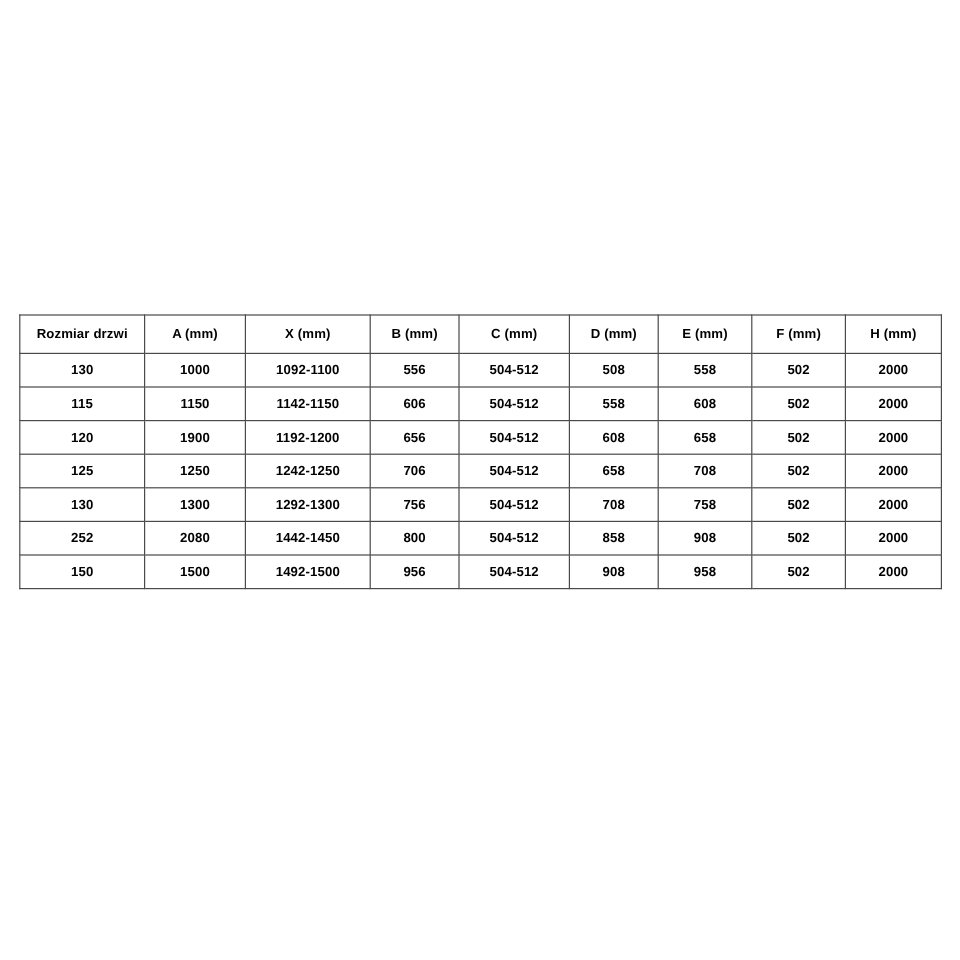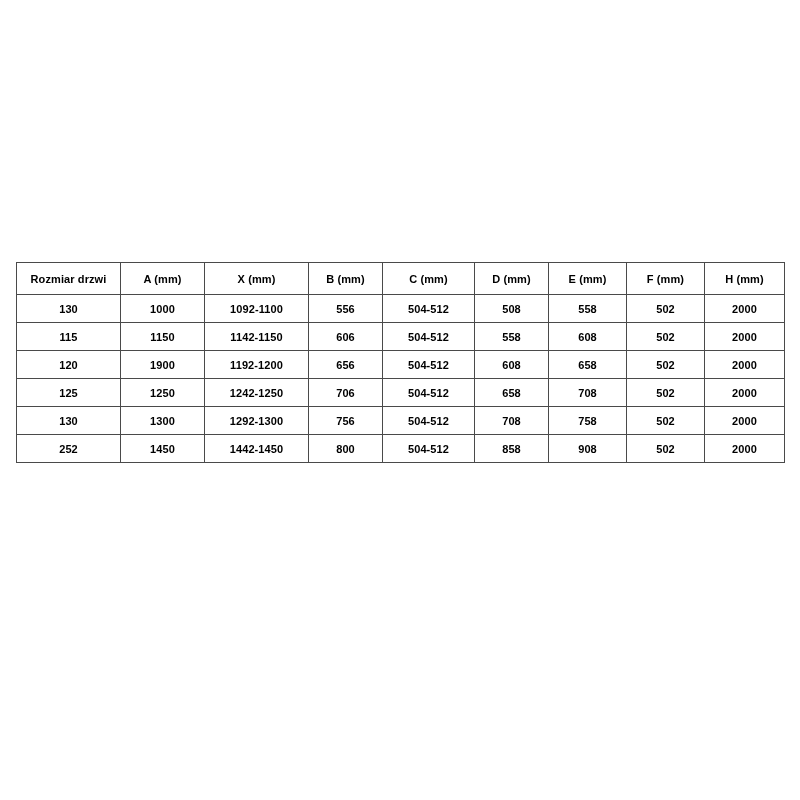--- a/index.html
+++ b/index.html
@@ -147,25 +147,36 @@
           <td>1292-1300</td>
           <td>756</td>
           <td>504-512</td>
           <td>708</td>
           <td>758</td>
           <td>502</td>
           <td>2000</td>
         </tr>
         <tr>
           <td>252</td>
-          <td>1450</td>
+          <td>2080</td>
           <td>1442-1450</td>
           <td>800</td>
           <td>504-512</td>
           <td>858</td>
           <td>908</td>
+          <td>502</td>
+          <td>2000</td>
+        </tr>
+        <tr>
+          <td>150</td>
+          <td>1500</td>
+          <td>1492-1500</td>
+          <td>956</td>
+          <td>504-512</td>
+          <td>908</td>
+          <td>958</td>
           <td>502</td>
           <td>2000</td>
         </tr>
       </tbody>
     </table>
   </div>
 </div>
 
 </body></html>

